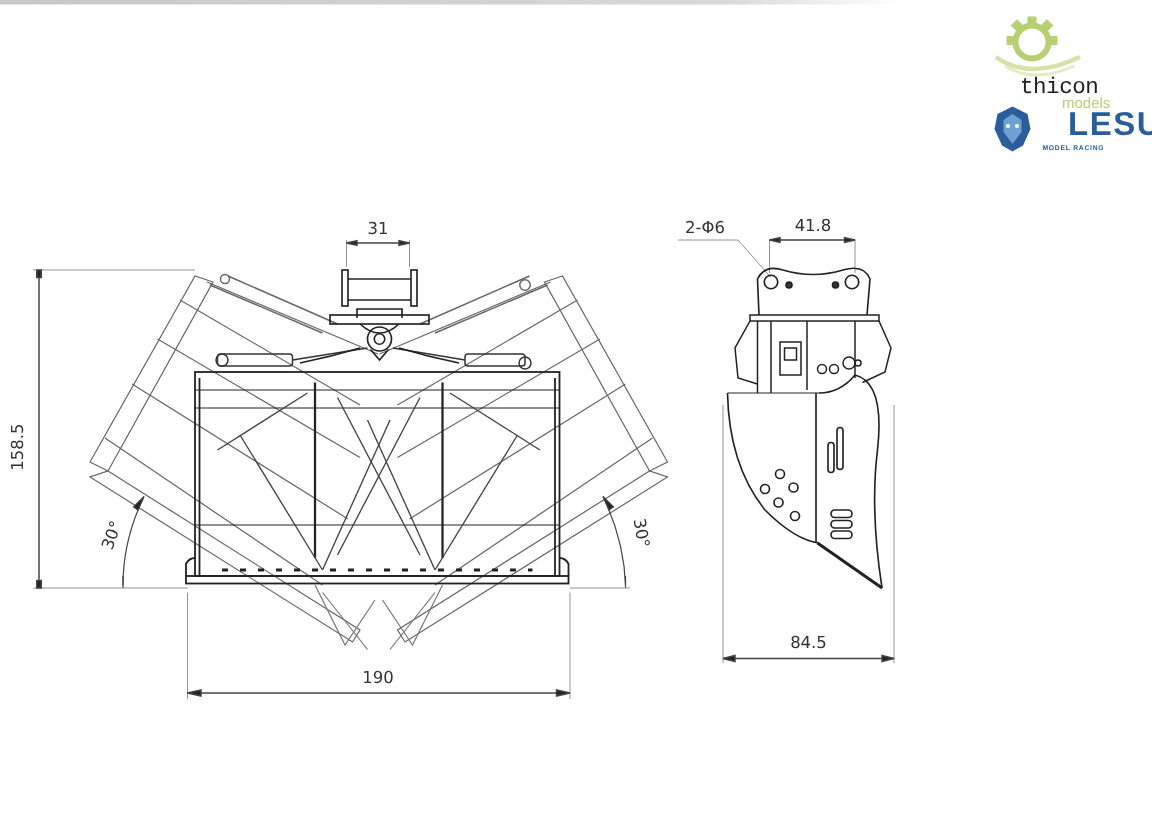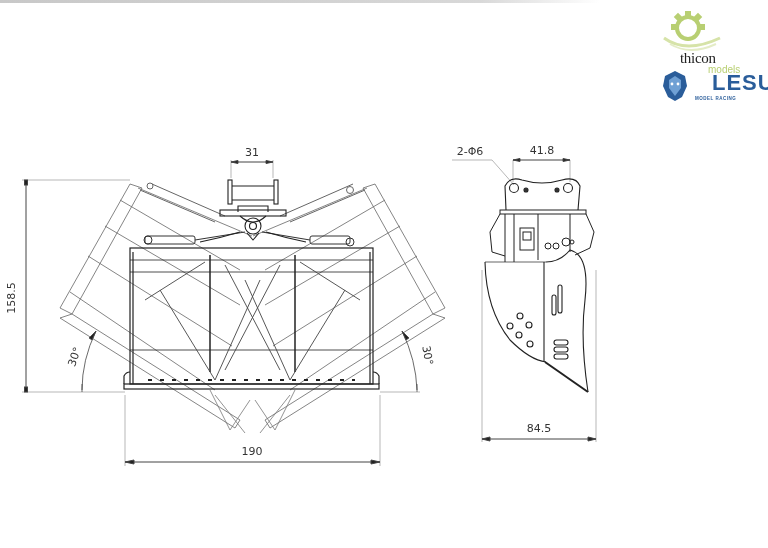--- a/index.html
+++ b/index.html
@@ -1,21 +1,21 @@
 <!DOCTYPE html>
 <html><head>
 <meta charset="utf-8">
 <style>
   html, body { margin: 0; padding: 0; background: #ffffff; }
   body { width: 768px; height: 548px; position: relative; overflow: hidden; font-family: "DejaVu Sans", sans-serif; }
   .topline { position: absolute; left: 0; top: 0; width: 600px; height: 3px; background: linear-gradient(to right, #c8c8c8, #d8d8d8 80%, rgba(255,255,255,0)); }
   svg.drawing { position: absolute; left: 0; top: 0; }
   .dim-text { font-family: "DejaVu Sans", sans-serif; font-size: 11px; fill: #333; }
   .logo-box { position: absolute; left: 650px; top: 8px; width: 110px; height: 100px; }
-  .thicon-word { position: absolute; left: 30px; top: 42px; font-family: Liberation Serif, serif; font-size: 15px; color: #222; letter-spacing: -0.3px; }
+  .thicon-word { position: absolute; left: 30px; top: 42px; font-family: Liberation Mono, monospace; font-size: 15px; color: #222; letter-spacing: -0.3px; }
   .models-word { position: absolute; left: 58px; top: 56px; font-family: "Liberation Sans", sans-serif; font-size: 10px; color: #b8cf72; }
   .lesu-word { position: absolute; left: 42px; top: 62px; font-family: "Liberation Sans", sans-serif; font-size: 22px; color: #2a5d9a; font-weight: bold; letter-spacing: 1px; margin-left: 20px; }
   .lesu-sub { position: absolute; left: 45px; top: 88px; font-family: "Liberation Sans", sans-serif; font-size: 4.5px; color: #2a5d9a; letter-spacing: 0.5px; font-weight: bold; }
 </style>
 </head>
 <body>
 
 <div class="topline"></div>
 
 <svg class="drawing" width="768" height="548" viewBox="0 0 768 548" fill="none" stroke="#333" stroke-width="1">

